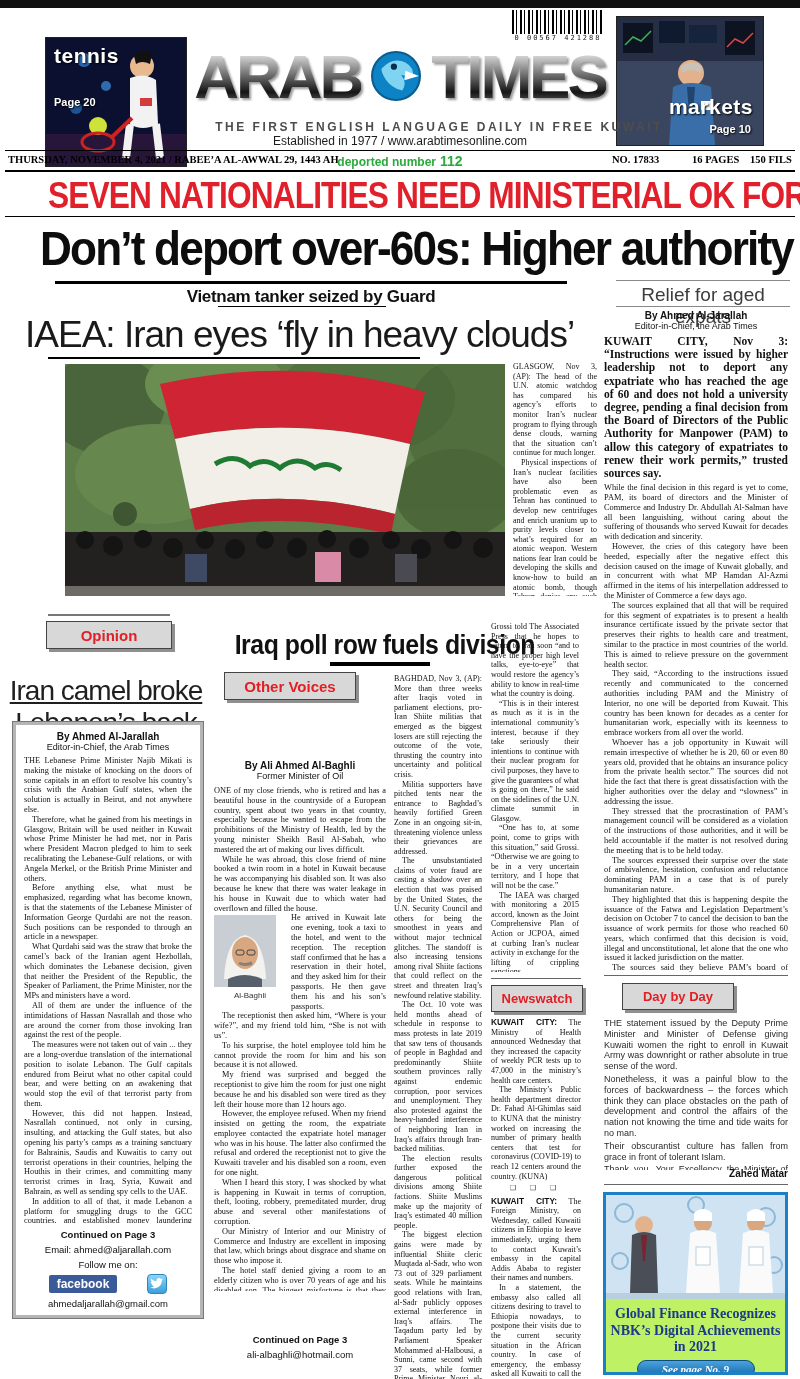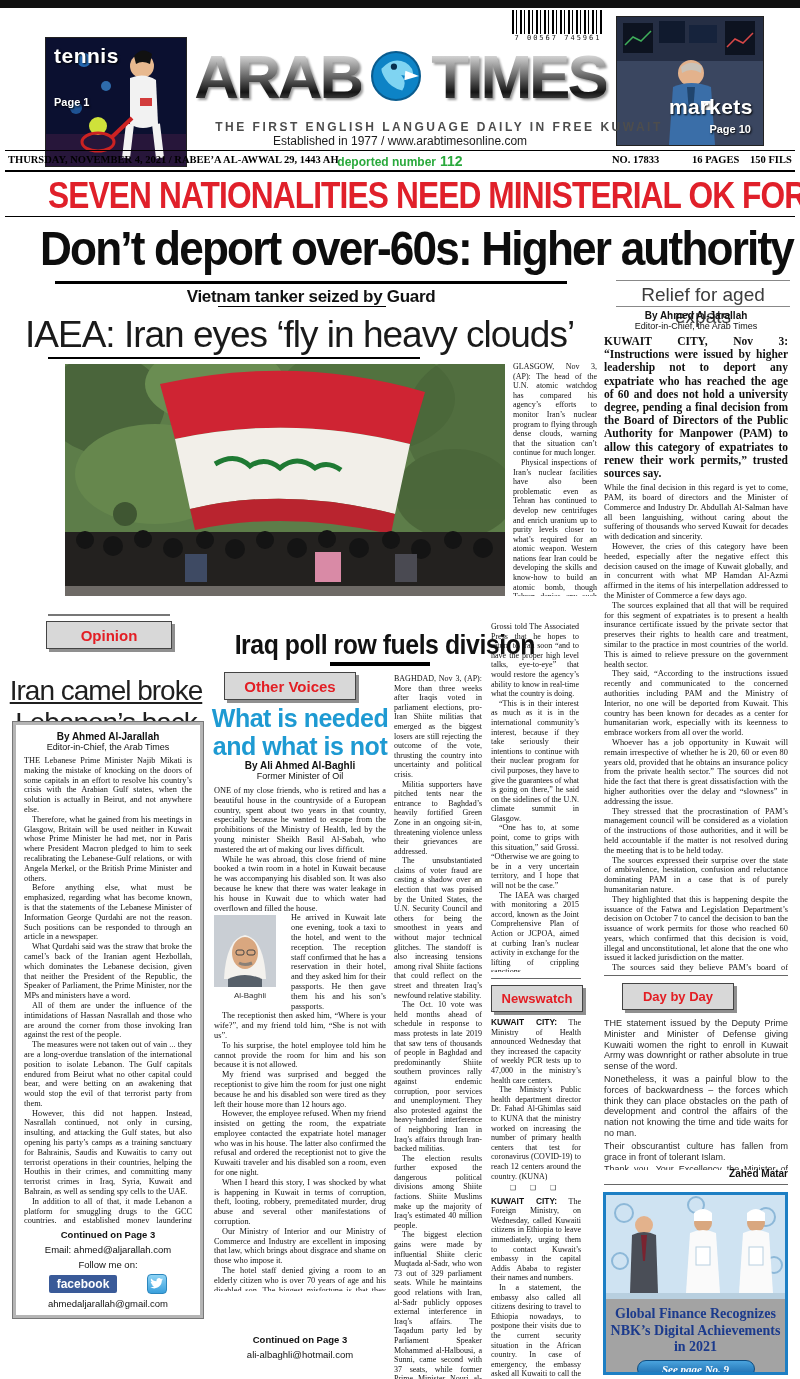--- a/index.html
+++ b/index.html
@@ -65,21 +65,21 @@
     display:flex;flex-direction:column;}
   .col1-paras{flex:1;overflow:hidden;margin-top:4px;}
   .fb-badge{display:inline-block;background:#3a5a98;color:#fff;font:bold 12px "Liberation Sans",sans-serif;
     padding:2px 8px;border-radius:2px;vertical-align:middle;}
   .tw-badge{display:inline-block;width:18px;height:18px;border-radius:4px;vertical-align:middle;margin-left:26px;
     background:linear-gradient(180deg,#8fd4f5,#3aa0dc);border:1px solid #2b86bd;position:relative;}
   .tw-badge svg{position:absolute;left:2px;top:3px;}
   .albaghli-float{float:left;width:72px;margin:2px 5px 2px 0;}
   .albaghli-cap{font:8px "Liberation Sans",sans-serif;color:#333;text-align:center;margin-top:1px;}
   
-  .nbk-box{border:3px solid var(--nbk-blue,#1d7fc4);background:#a3a3a3;box-sizing:border-box;overflow:hidden;}
+  .nbk-box{border:3px solid var(--nbk-blue,#1d7fc4);background:#bef264;box-sizing:border-box;overflow:hidden;}
   .nbk-text{text-align:center;font:bold 14px "Liberation Serif",serif;color:var(--nbk-navy,#1b3a8c);line-height:16.5px;margin-top:3px;}
   .nbk-btn{display:block;margin:4px auto 0;width:116px;text-align:center;background:linear-gradient(180deg,#4aa3dd,#1565a8);
     color:#fff;font:italic bold 11px "Liberation Serif",serif;border-radius:9px;padding:2px 0;border:1px solid #0d4c80;cursor:pointer;}
   .ov-footer{position:absolute;left:0;bottom:0;width:100%;}
   .clip{overflow:hidden;}
 </style>
 </head>
 <body>
 
 <div class="page">
@@ -96,21 +96,21 @@
       <circle cx="52" cy="88" r="9" fill="#cfe23a"></circle>
       <circle cx="96" cy="28" r="12" fill="#e8b98f"></circle>
       <path d="M88 18 Q96 8 106 16 L104 26 Q96 22 90 26 Z" fill="#111"></path>
       <path d="M84 40 Q98 34 110 42 L112 86 Q96 94 84 86 Z" fill="#f2f2f2"></path>
       <rect x="94" y="60" width="12" height="8" fill="#d23c3c"></rect>
       <path d="M84 86 L80 120 M110 86 L114 120" stroke="#f2f2f2" stroke-width="8"></path>
       <ellipse cx="52" cy="104" rx="16" ry="9" fill="none" stroke="#c22" stroke-width="3"></ellipse>
       <line x1="66" y1="99" x2="86" y2="80" stroke="#c22" stroke-width="4"></line>
     </svg>
     <span class="promo-title">tennis</span>
-    <span class="promo-page">Page 1</span>
+    <span class="promo-page">Page 20</span>
   </div>
 
   <div class="abs promo promo-right" style="left:616px;top:16px;width:146px;height:128px;">
     <svg width="146" height="128">
       <rect width="146" height="128" fill="#3a4660"></rect>
       <rect x="0" y="0" width="146" height="44" fill="#252e44"></rect>
       <rect x="6" y="6" width="30" height="30" fill="#0d1320"></rect>
       <rect x="42" y="4" width="26" height="22" fill="#101a2e"></rect>
       <rect x="108" y="4" width="30" height="34" fill="#0d1320"></rect>
       <polyline points="8,28 16,20 24,24 34,14" stroke="#3fae5a" stroke-width="1.5" fill="none"></polyline>
@@ -121,21 +121,21 @@
       <path d="M56 70 Q74 62 94 70 L98 128 L52 128 Z" fill="#3a6ea8"></path>
       <path d="M70 70 L78 70 L76 96 L72 96 Z" fill="#20456e"></path>
       <rect x="84" y="84" width="12" height="9" fill="#fff"></rect>
     </svg>
     <span class="promo-title">markets</span>
     <span class="promo-page">Page 10</span>
   </div>
 
   <div class="abs" style="left:512px;top:10px;width:92px;">
     <div class="barcode"></div>
-    <div class="barcode-num">7 00567 745961</div>
+    <div class="barcode-num">0 00567 421288</div>
   </div>
 
   <div class="abs logo-row" style="left:150px;top:34px;width:500px;height:84px;">
     <span class="logo-word">ARAB</span>
     <svg width="50" height="50" viewBox="0 0 48 48">
       <circle cx="24" cy="24" r="23" fill="#0d83c6" stroke="#0a5c8f" stroke-width="2"></circle>
       <path d="M10 17 Q21 5 33 11 Q42 16 40 25 L29 23 Q35 30 30 38 Q19 35 14 27 Q10 21 10 17Z" fill="#7fd4f2"></path>
       <path d="M33 19 L46 24 L32 28 Z" fill="#ffffff"></path>
       <circle cx="22" cy="15" r="3" fill="#082f4e"></circle>
     </svg>
@@ -225,24 +225,20 @@
   <div class="abs gbox" style="left:46px;top:621px;width:124px;height:26px;">
     <span>Opinion</span>
   </div>
   <div class="abs op-headline" style="left:2px;top:675px;width:208px;text-decoration:underline;">Iran camel broke Lebanon’s back</div>
 
   <div class="abs iraq-headline" style="left:222px;top:630px;width:316px;">Iraq poll row fuels division</div>
   <div class="abs rule" style="left:330px;top:662px;width:100px;height:4px;"></div>
 
   <div class="abs gbox" style="left:224px;top:672px;width:130px;height:26px;">
     <span>Other Voices</span>
-  </div>
-  <div class="abs ov-headline" style="left:208px;top:704px;width:184px;">
-    <div>What is needed</div>
-    <div>and what is not</div>
   </div>
 
   <div class="abs col1-frame" style="left:13px;top:722px;width:190px;height:596px;">
     <div class="byline-b">By Ahmed Al-Jarallah</div>
     <div class="byline-r">Editor-in-Chief, the Arab Times</div>
     <div class="col1-paras bodytext col-m">
         <p>THE Lebanese Prime Minister Najib Mikati is making the mistake of knocking on the doors of some capitals in an effort to resolve his country’s crisis with the Arabian Gulf states, when the solution is actually in Beirut, and not anywhere else.</p>
         <p>Therefore, what he gained from his meetings in Glasgow, Britain will be used neither in Kuwait whose Prime Minister he had met, nor in Paris where President Macron pledged to him to seek recalibrating the Lebanese-Gulf relations, or with Angela Merkel, or the British Prime Minister and others.</p>
         <p>Before anything else, what must be emphasized, regarding what has become known, is that the statements of the Lebanese Minister of Information George Qurdahi are not the reason. Such positions can be responded to through an article in a newspaper.</p>
         <p>What Qurdahi said was the straw that broke the camel’s back of the Iranian agent Hezbollah, which dominates the Lebanese decision, given that neither the President of the Republic, the Speaker of Parliament, the Prime Minister, nor the MPs and ministers have a word.</p>

